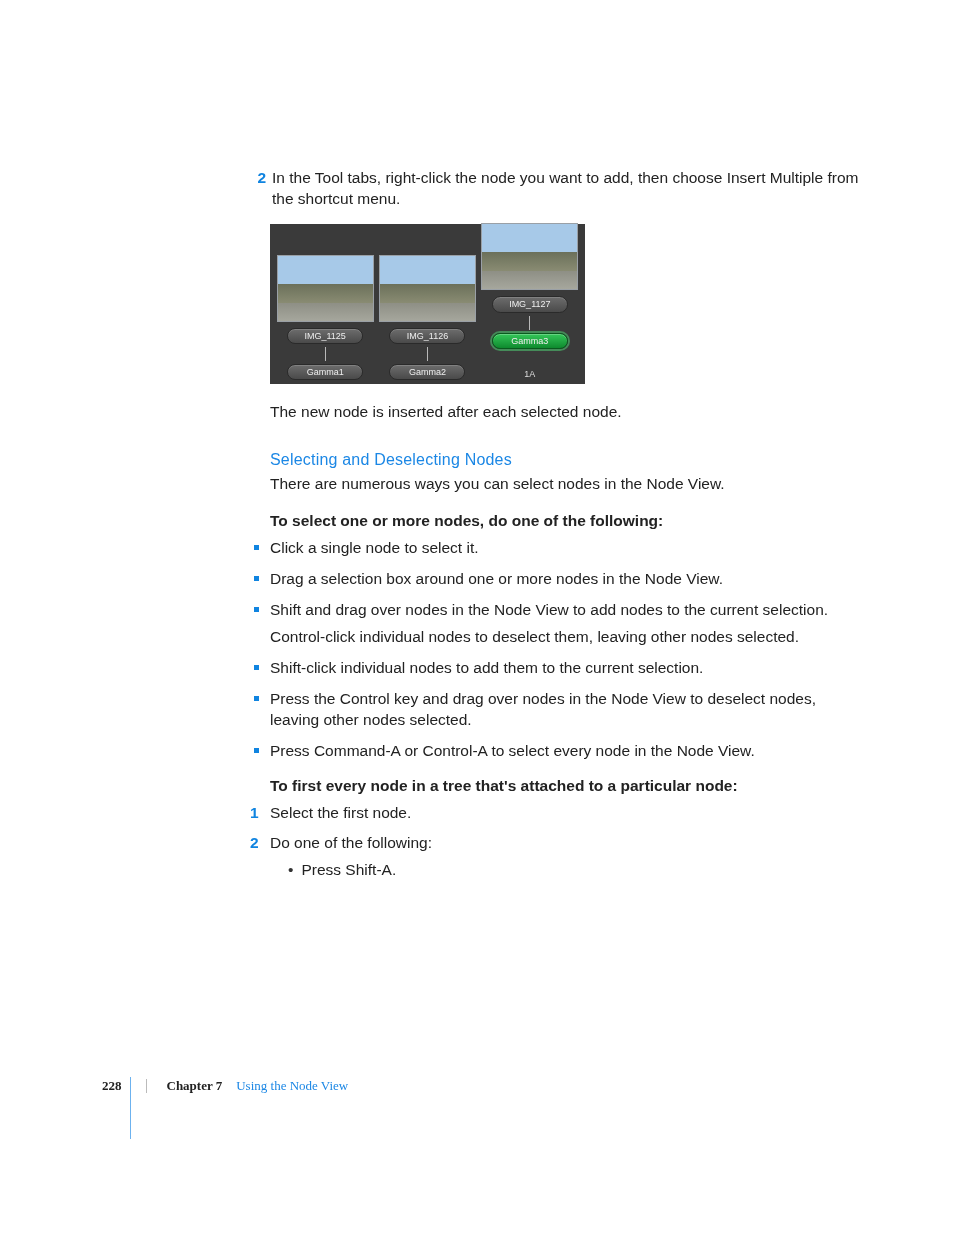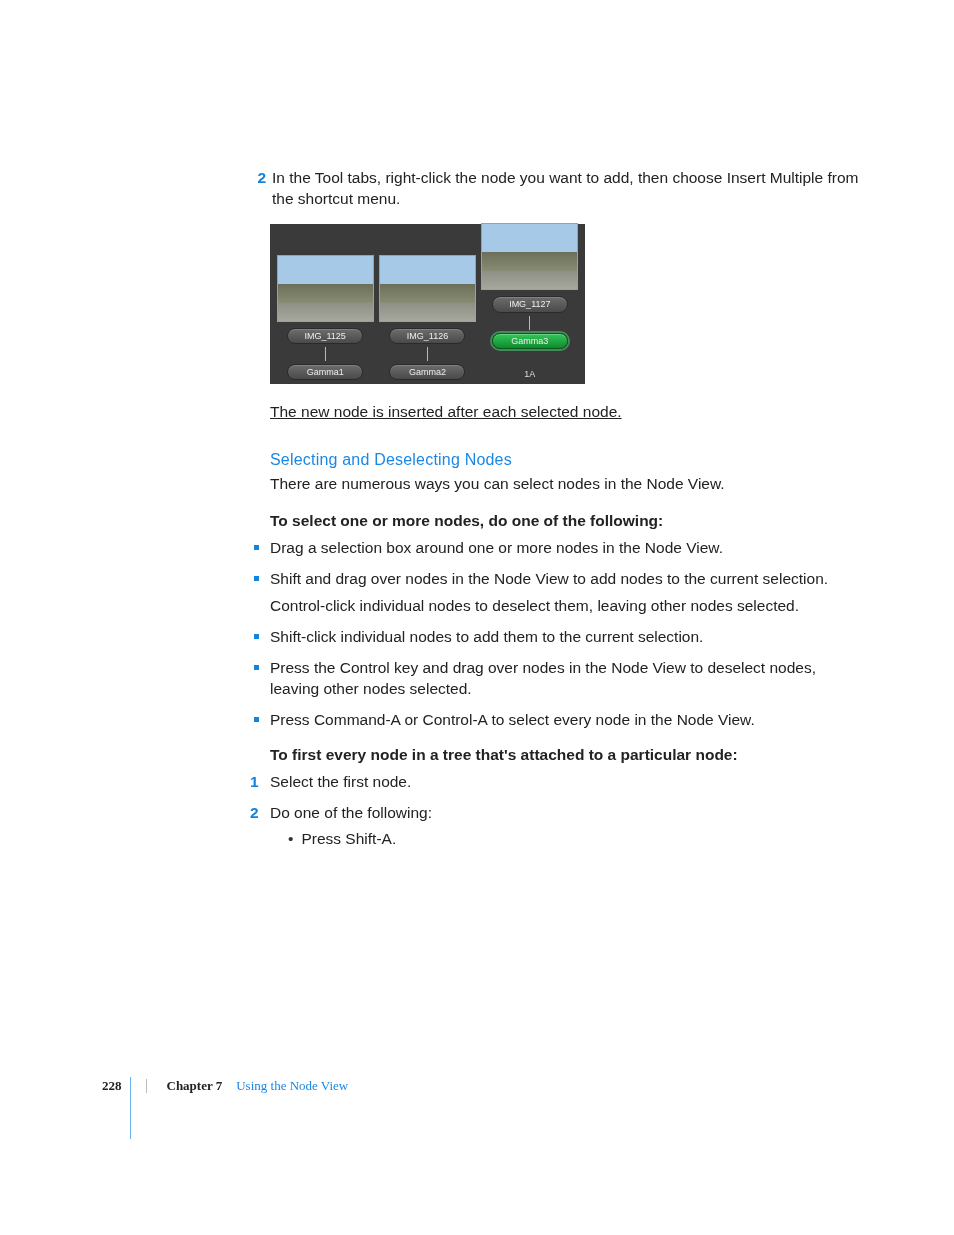--- a/index.html
+++ b/index.html
@@ -99,21 +99,20 @@
     background: #b8b8b8;
     margin: 3px 0;
   }
   .sublabel {
     font-size: 9px;
     color: #ddd;
     margin-top: 19px;
   }
   .para {
     margin: 10px 0 24px 0;
-    text-decoration: underline;
   }
   .section-title {
     color: #1b87e5;
     font-size: 16px;
     font-weight: 400;
     margin: 26px 0 4px 0;
     letter-spacing: .2px;
   }
   .intro-line {
     margin-bottom: 16px;
@@ -247,20 +246,21 @@
     </div>
 
     <div class="para">The new node is inserted after each selected node.</div>
 
     <div class="section-title">Selecting and Deselecting Nodes</div>
     <div class="intro-line">There are numerous ways you can select nodes in the Node View.</div>
 
     <div class="bold-lead">To select one or more nodes, do one of the following:</div>
 
     <ul class="bullets">
+      <li><span>Click a single node to select it.</span></li>
       <li><span>Drag a selection box around one or more nodes in the Node View.</span></li>
       <li>
         <span>Shift and drag over nodes in the Node View to add nodes to the current selection.</span>
         <div class="sub-line">Control-click individual nodes to deselect them, leaving other nodes selected.</div>
       </li>
       <li><span>Shift-click individual nodes to add them to the current selection.</span></li>
       <li><span>Press the Control key and drag over nodes in the Node View to deselect nodes, leaving other nodes selected.</span></li>
       <li><span>Press Command-A or Control-A to select every node in the Node View.</span></li>
     </ul>
 

